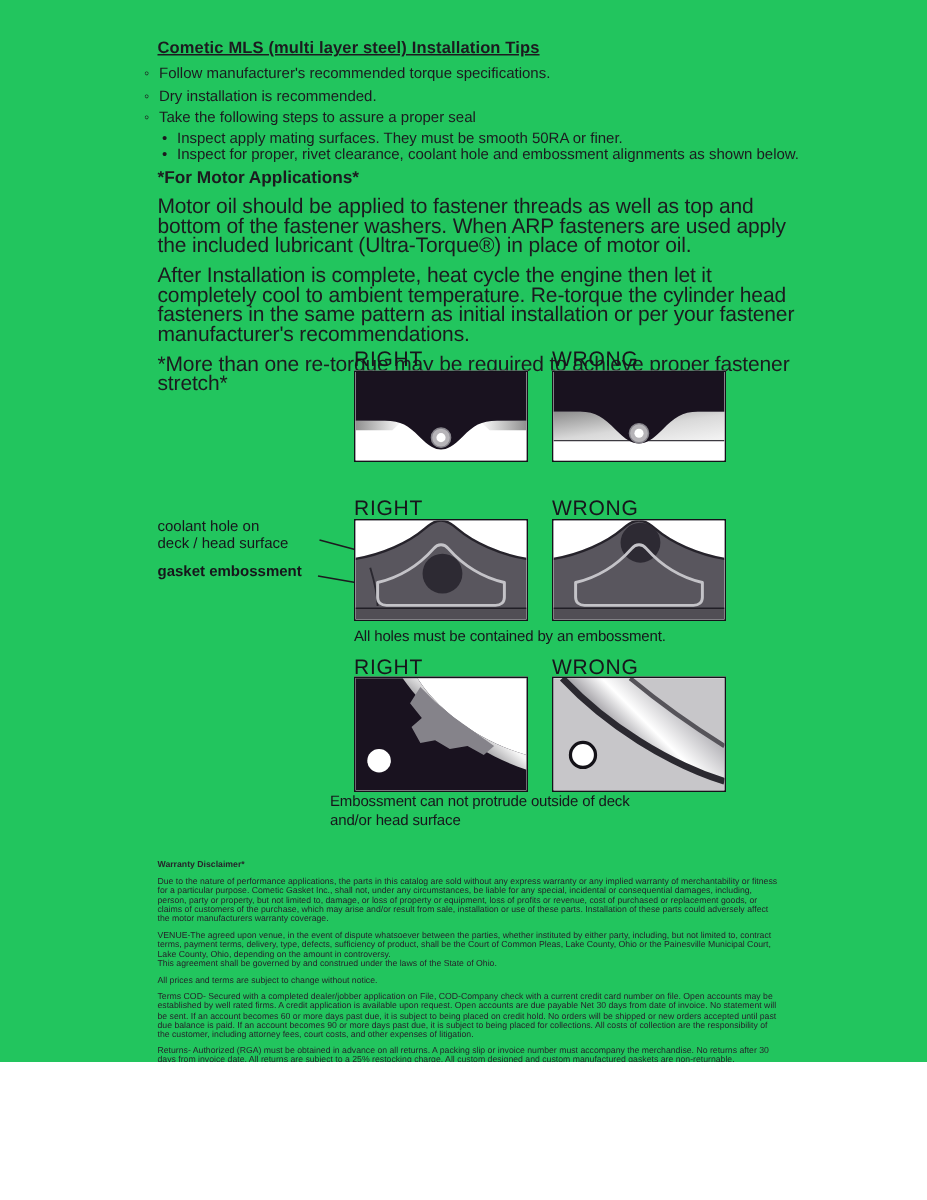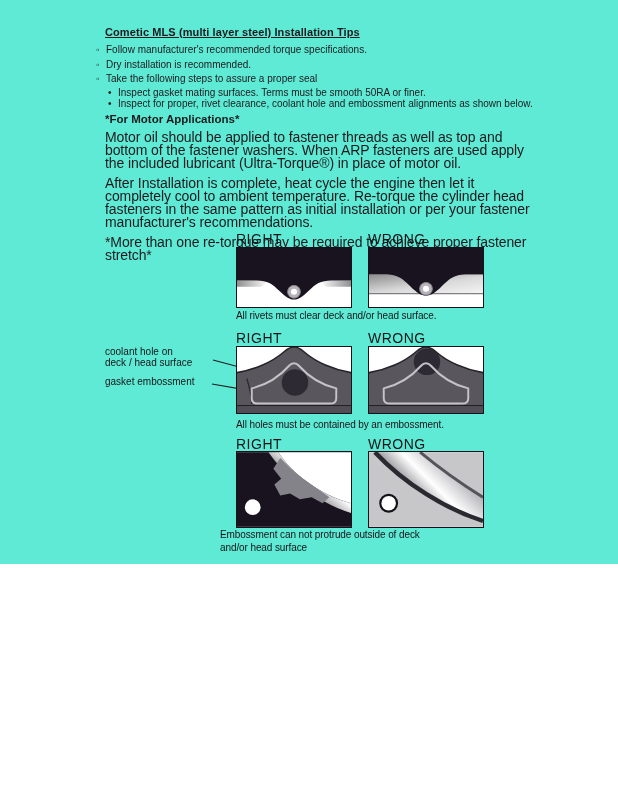--- a/index.html
+++ b/index.html
@@ -1,17 +1,17 @@
 <!DOCTYPE html>
 <html><head>
 <meta charset="utf-8">
 <style>
   html,body{margin:0;padding:0;background:#ffffff;}
   #page{
-    position:relative;width:618px;height:564px;background:#5eead4;
+    position:relative;width:618px;height:708px;background:#22c55e;
     font-family:"Liberation Sans", sans-serif;color:#1c1a1f;overflow:hidden;
   }
   
   .title{
     position:absolute;left:105px;top:26px;font-size:11px;font-weight:bold;
     text-decoration:underline;letter-spacing:.1px;
   }
   .bullets{position:absolute;left:96px;top:43px;width:450px;font-size:10px;}
   .b-main{display:flex;line-height:14.5px;}
   .b-sub{display:flex;line-height:11px;padding-left:12px;}
@@ -49,21 +49,21 @@
     <div class="b-main">
       <span class="mk">◦</span>
       <span>Dry installation is recommended.</span>
     </div>
     <div class="b-main">
       <span class="mk">◦</span>
       <span>Take the following steps to assure a proper seal</span>
     </div>
     <div class="b-sub">
       <span class="mk">•</span>
-      <span>Inspect gasket mating surfaces.  Terms must be smooth 50RA or finer.</span>
+      <span>Inspect apply mating surfaces.  They must be smooth 50RA or finer.</span>
     </div>
     <div class="b-sub">
       <span class="mk">•</span>
       <span>Inspect for proper, rivet clearance, coolant hole and embossment alignments as shown below.</span>
     </div>
   </div>
 
   <div class="diesel">
     <h2>*For Motor Applications*</h2>
     <p>Motor oil should be applied to fastener threads as well as top and bottom of the fastener washers. When ARP fasteners are used apply the included lubricant (Ultra-Torque®) in place of motor oil.</p>
@@ -107,30 +107,29 @@
       <rect width="116" height="60" fill="#ffffff"></rect>
       <rect x="0" y="27" width="116" height="19.5" fill="url(#r2B)"></rect>
       <rect x="0" y="46.5" width="116" height="13.5" fill="#ffffff"></rect>
       <line x1="0" y1="46.5" x2="116" y2="46.5" stroke="#3c3a40" stroke-width="0.8"></line>
       <path d="M0,0 H116 V27 H98 C87,27 82,31 74,39 C67,46 63,48.5 58,48.5 C53,48.5 49,46 42,39 C34,31 29,27 18,27 H0 Z" fill="#19121f"></path>
       <circle cx="58" cy="41.5" r="6.5" fill="#b6b4b8" stroke="#85838a" stroke-width="1"></circle>
       <circle cx="58" cy="41.5" r="3.1" fill="#ffffff"></circle>
     </svg>
   </div>
 
-  <div class="caption" style="left:236px;top:309px;width:260px;">All rivets must clear deck and/or head surface.</div>
 
   <div class="dlabel" style="left:236px;top:330px;">RIGHT</div>
   <div class="dlabel" style="left:368px;top:330px;">WRONG</div>
 
   <div class="ptr-label" style="left:105px;top:346px;width:107px;">
     <div>coolant hole on</div>
     <div>deck / head surface</div>
   </div>
-  <div class="ptr-label" style="left:105px;top:376px;width:107px;">
+  <div class="ptr-label" style="left:105px;top:376px;width:107px;font-weight:bold;">
     <div>gasket embossment</div>
   </div>
   <svg class="leader" style="left:210px;top:350px;" width="92" height="50">
     <line x1="3" y1="10" x2="85" y2="32" stroke="#1c1a1f" stroke-width="1.1"></line>
     <line x1="2" y1="34" x2="48" y2="42" stroke="#1c1a1f" stroke-width="1.1"></line>
   </svg>
 
   <div class="panel" style="left:236px;top:346px;height:68px;">
     <svg viewBox="0 0 116 67">
       <rect width="116" height="67" fill="#ffffff"></rect>

